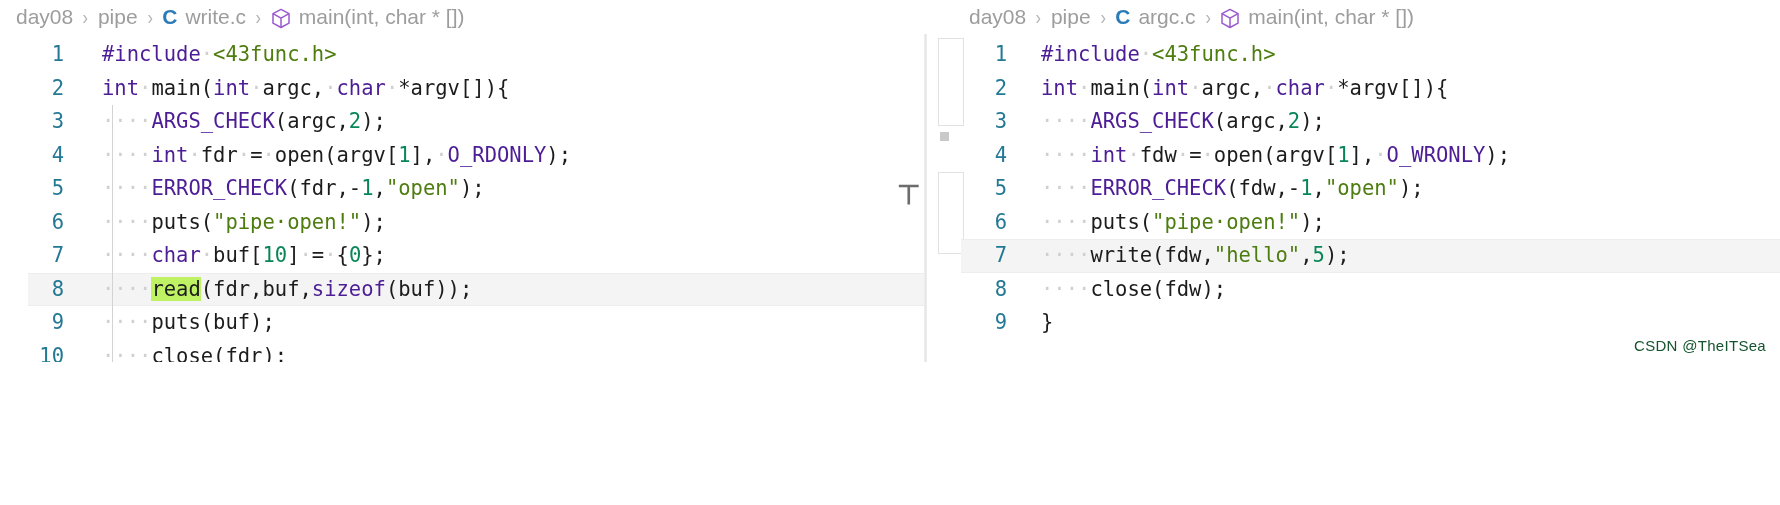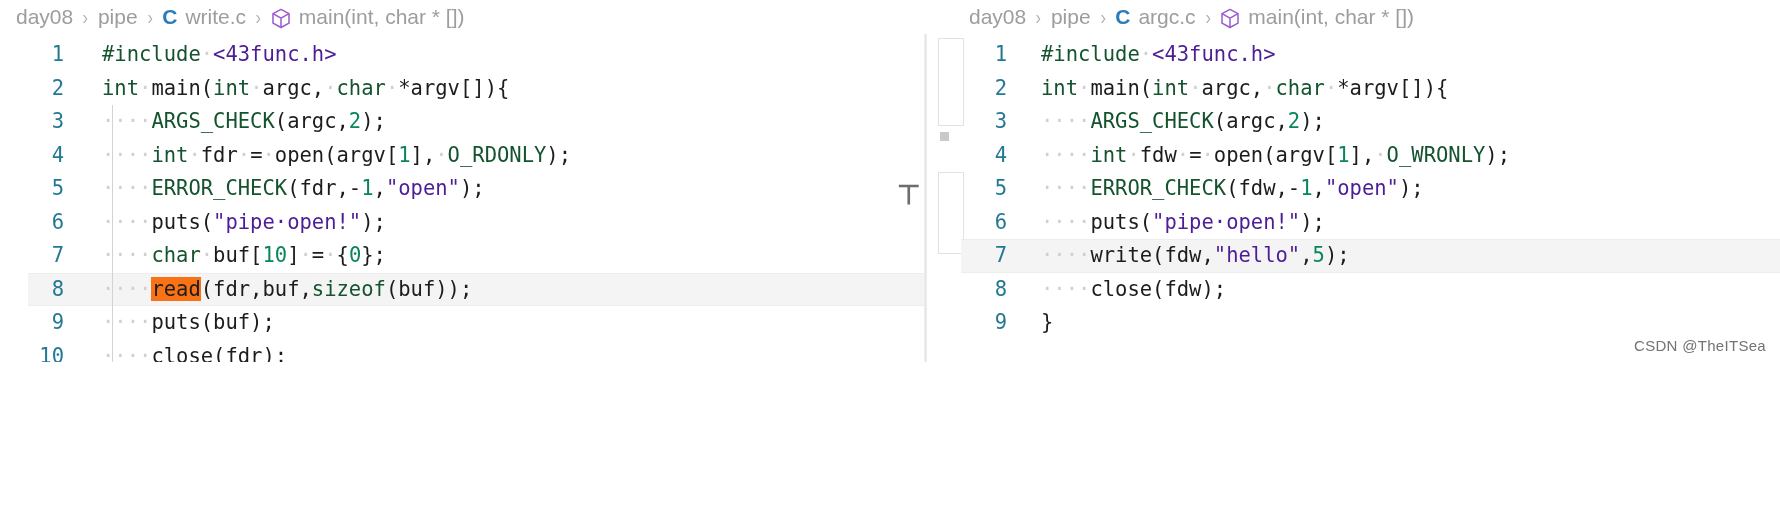--- a/index.html
+++ b/index.html
@@ -84,27 +84,27 @@
   }
   .pane-right .codetext{margin-left:34px;}
 
   
   .guide{
     position:absolute;top:0;height:33.5px;width:1px;background:#d3d3d3;z-index:1;
   }
   .pane-left .guide{left:112px;}
 
   
-  .k{color:#14532d;}      
-  .s{color:#4c1d95;}      
+  .k{color:#4c1d95;}      
+  .s{color:#4d7c0f;}      
   .n{color:#098658;}      
   .p{color:#1c1c1c;}      
   .ws{color:#d0d0d0;}     
 
-  .sel{background:#f97316;text-align:center;}
+  .sel{background:#bef264;text-align:center;}
 
   
   .pane-left .edge-line{
     position:absolute;right:0;top:34px;width:1px;height:471px;background:#ededed;
   }
   .scroll-mark{
     position:absolute;right:6px;top:182px;
     width:22px;height:26px;
     color:#6d6d6d;font-family:"Liberation Sans",sans-serif;
     font-size:27px;font-weight:bold;line-height:26px;text-align:center;
@@ -124,21 +124,21 @@
   .mm-tick{
     position:absolute;left:14px;top:98px;width:9px;height:9px;background:#c9c9c9;
   }
   .mm-rule{
     position:absolute;left:0;top:0;width:1px;height:471px;background:#ececec;
   }
 
   
   .watermark{
     position:absolute;right:14px;bottom:8px;
-    font-size:15px;color:#737373;
+    font-size:15px;color:#14532d;
     font-family:"Liberation Sans",sans-serif;
     letter-spacing:.3px;
   }
 
   
   .pane-left .body-fill{
     position:absolute;left:0;right:1px;top:34px;bottom:0;
     background:#ffffff;z-index:0;
   }
 </style>

